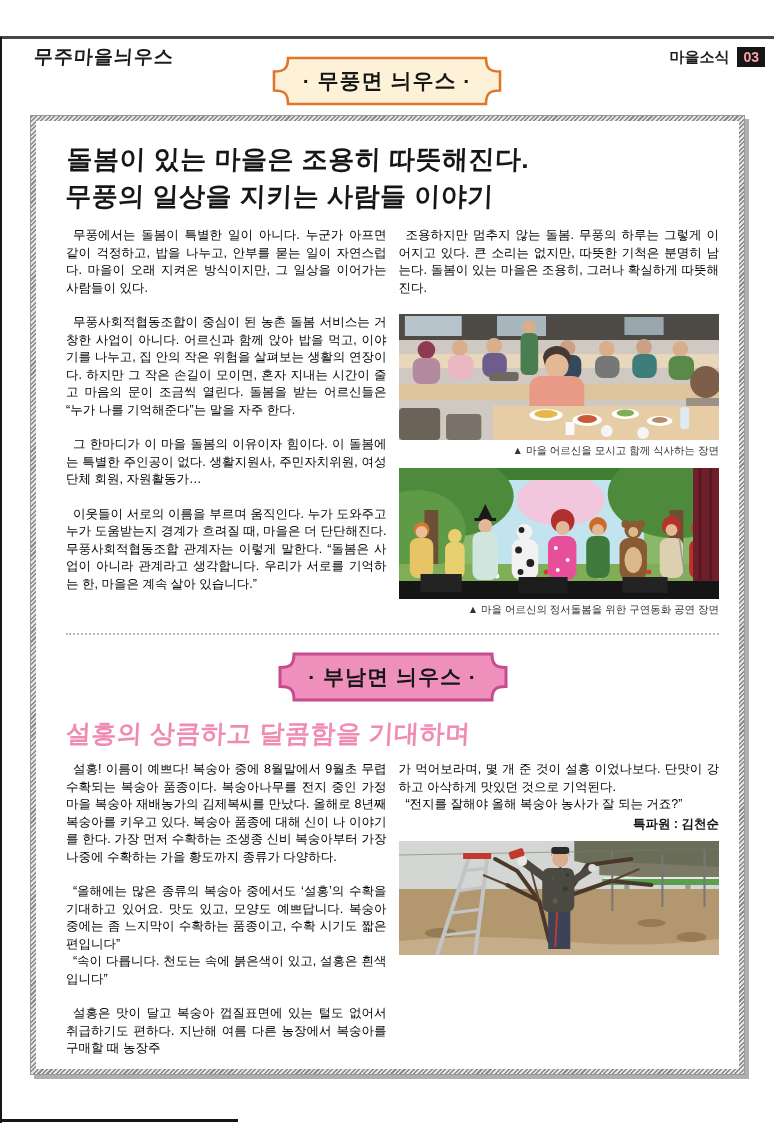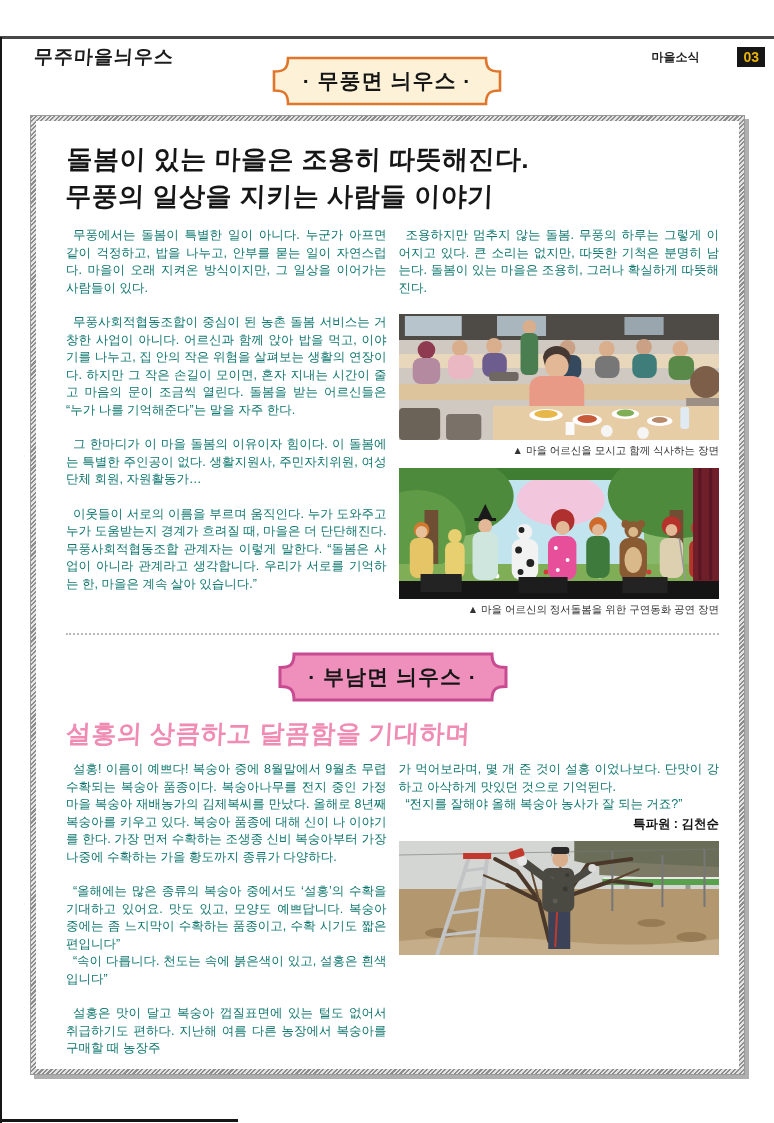--- a/index.html
+++ b/index.html
@@ -12,22 +12,22 @@
   .top-rule { position:absolute; left:0; top:36px; width:774px; height:3px; background:#474747; }
   .edge-left { position:absolute; left:0; top:37px; width:2px; height:1086px; background:#161616; }
   .edge-bottom { position:absolute; left:0; top:1119px; width:238px; height:3px; background:#161616; }
 
   .logo {
     position:absolute; left:34px; top:44px;
     font-size:19px; font-weight:900; letter-spacing:1px; color:#1c1c1c;
     transform:skewX(-4deg);
   }
   .header-right { position:absolute; right:9px; top:47px; display:flex; align-items:center; gap:8px; }
-  .section-label { font-size:12px; font-weight:bold; color:#1c1c1c; }
-  .page-num { background:#161616; color:#eab308; font-size:14px; font-weight:bold; padding:2px 6px;margin-left:30px; }
+  .section-label { font-size:15px; font-weight:bold; color:#1c1c1c; }
+  .page-num { background:#161616; color:#fca5a5; font-size:14px; font-weight:bold; padding:2px 6px; }
 
   .badge { position:relative; width:232px; height:52px; }
   .badge svg { position:absolute; inset:0; }
   .badge .badge-text {
     position:absolute; inset:0; display:flex; align-items:center; justify-content:center;
     font-size:21px; font-weight:900; letter-spacing:1px; color:#161616;
   }
   .badge-floating { position:absolute; left:50%; transform:translateX(-50%); top:55px; z-index:3; }
   .badge-inline { margin:16px auto 0 auto; }
 
@@ -47,21 +47,21 @@
   }
   .article-title-pink {
     margin-top:14px;
     font-size:25px; line-height:32px; font-weight:900; letter-spacing:.5px;
     color:#f08cb4; transform:skewX(-3deg); transform-origin:left;
   }
 
   .cols { display:flex; gap:12px; margin-top:12px; }
   .col { flex:1; min-width:0; }
   .col p {
-    font-size:12.5px; line-height:17.5px; text-align:justify; color:#0f766e;
+    font-size:12.5px; line-height:17.5px; text-align:justify; color:#000000;
     text-indent:0.55em; margin:0 0 17px 0;
   }
   .col p.tight { margin-bottom:0; }
   .col p.no-indent { text-indent:0; }
   .correspondent { text-align:right; font-size:12.5px; font-weight:bold; color:#111; margin:2px 0 8px 0; }
   .photo { width:100%; display:block; }
   .caption { text-align:right; font-size:10.5px; color:#333; margin:4px 0 10px 0; }
 
   .divider { border-top:2px dotted #b9b9b9; margin-top:6px; }
 </style>

